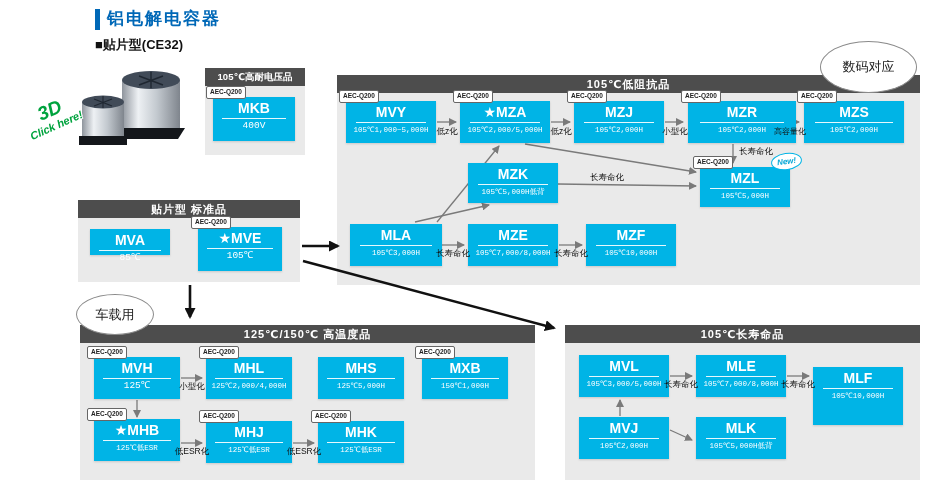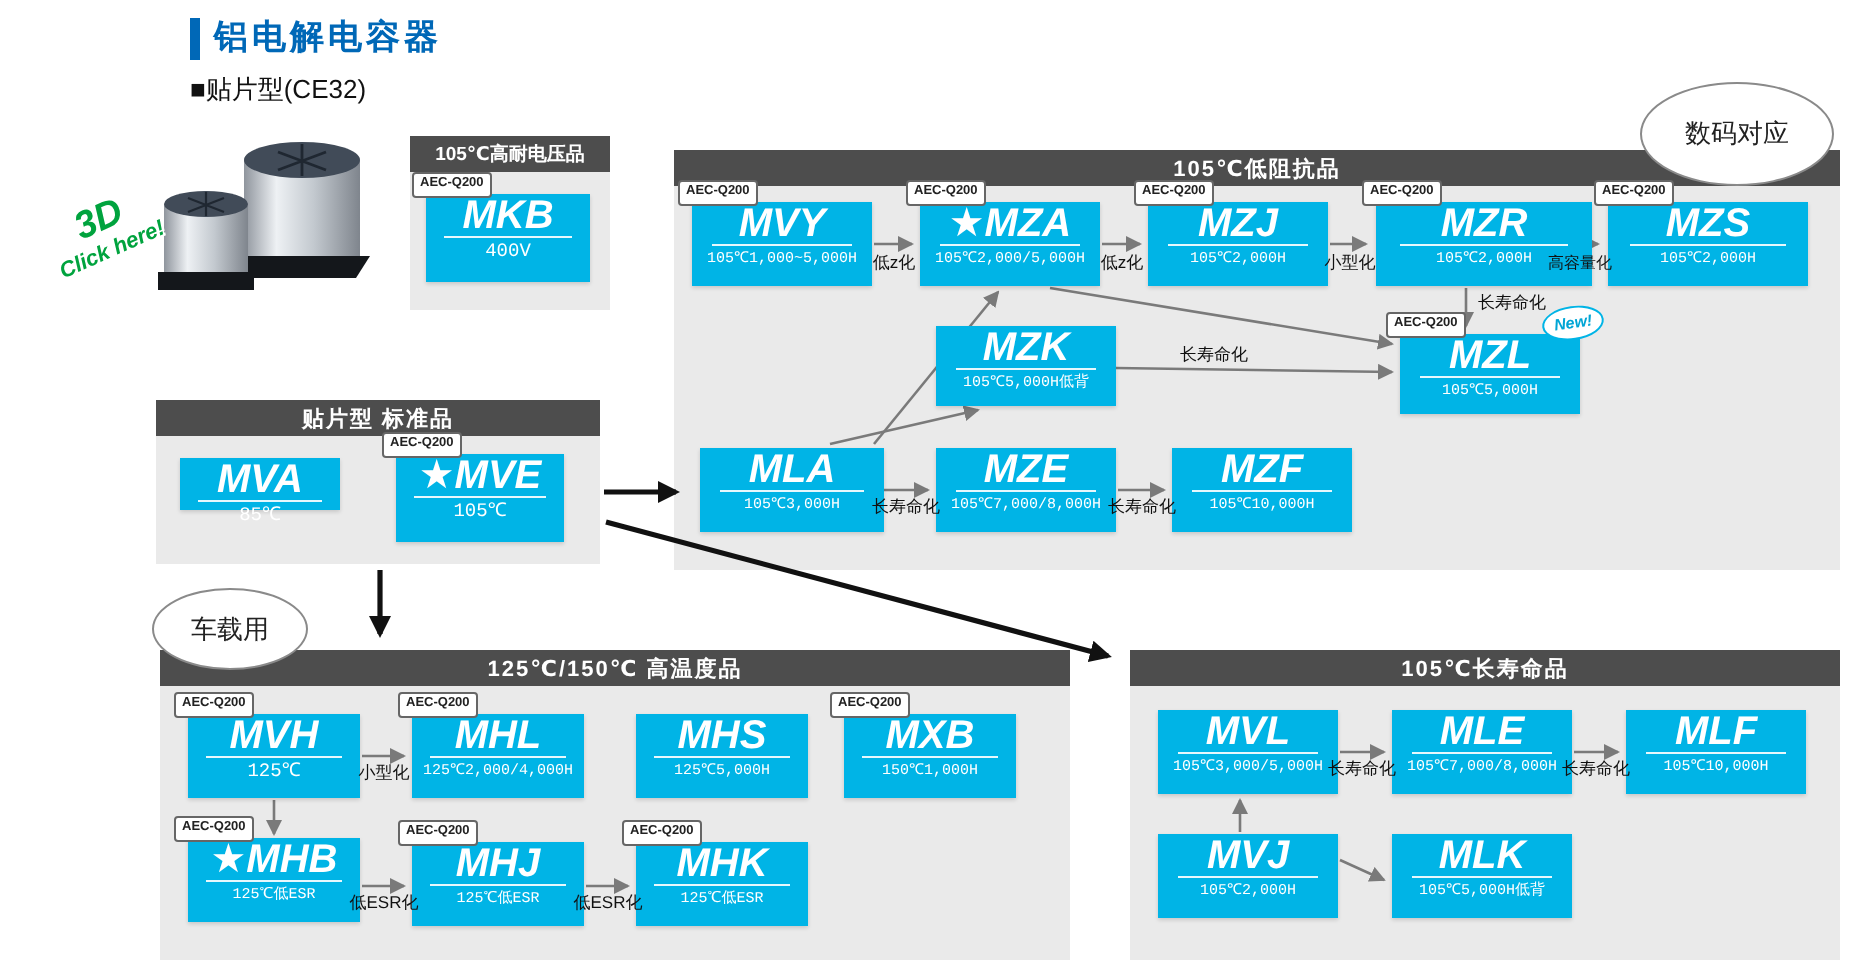--- a/index.html
+++ b/index.html
@@ -3,29 +3,29 @@
 <meta charset="utf-8">
 <style>
   * { margin:0; padding:0; box-sizing:border-box; }
   html,body { background:#fff; }
   body { font-family:"Liberation Sans","DejaVu Sans",sans-serif; }
   .canvas { position:relative; width:927px; height:487px; background:#fff; overflow:hidden; }
 
   .title-wrap { position:absolute; left:95px; top:7px; display:flex; align-items:flex-end; }
   .title-bar { width:5px; height:21px; background:#0068b7; margin-right:7px; }
   .page-title { font-size:17px; font-weight:bold; color:#0068b7; letter-spacing:2px; }
-  .subtitle { position:absolute; left:95px; top:36px; font-size:13px; font-weight:normal; color:#111; }
+  .subtitle { position:absolute; left:95px; top:36px; font-size:13px; font-weight:bold; color:#111; }
 
   .section { position:absolute; background:#eaeaea; }
   .section-header { height:18px; background:#4d4d4d; color:#fff; font-size:11px; font-weight:bold;
     display:flex; align-items:center; justify-content:center; letter-spacing:1px; }
 
   .product { position:absolute; background:#00b4e6; color:#fff; text-align:center; padding-top:3px;
     box-shadow:0 1px 2px rgba(0,0,0,.15); }
-  .product .model { font-size:20px; font-weight:bold; font-style:italic; line-height:17px; white-space:nowrap; }
+  .product .model { font-size:14px; font-weight:bold; line-height:17px; white-space:nowrap; }
   .product .divider { width:78%; margin:1px auto 2px; border-top:1px solid rgba(255,255,255,.9); }
   .product .spec { font-size:7.5px; line-height:10px; white-space:nowrap;font-family:Liberation Mono, monospace; }
   .product .spec.lg { font-size:9.5px; }
 
   .aec { position:absolute; top:-11px; left:-7px; background:#fff; border:1px solid #666; border-radius:2px;
     font-size:6.5px; line-height:1; padding:2px 3px; color:#222; font-weight:bold; font-style:normal; white-space:nowrap; }
   .new-badge { position:absolute; top:-14px; right:-12px; background:#fff; border:1.5px solid #00b4e6; color:#00a5d5;
     border-radius:50%; font-size:8px; font-style:italic; font-weight:bold; padding:3px 5px; transform:rotate(-8deg); }
 
   .alabel { position:absolute; font-size:8.5px; color:#111; white-space:nowrap; transform:translateX(-50%); }
@@ -230,21 +230,21 @@
   <div class="product" style="left:579px;top:355px;width:90px;height:42px">
     <div class="model">MVL</div>
     <div class="divider"></div>
     <div class="spec">105℃3,000/5,000H</div>
   </div>
   <div class="product" style="left:696px;top:355px;width:90px;height:42px">
     <div class="model">MLE</div>
     <div class="divider"></div>
     <div class="spec">105℃7,000/8,000H</div>
   </div>
-  <div class="product" style="left:813px;top:355px;width:90px;height:42px">
+  <div class="product" style="left:813px;top:367px;width:90px;height:58px">
     <div class="model">MLF</div>
     <div class="divider"></div>
     <div class="spec">105℃10,000H</div>
   </div>
   <div class="product" style="left:579px;top:417px;width:90px;height:42px">
     <div class="model">MVJ</div>
     <div class="divider"></div>
     <div class="spec">105℃2,000H</div>
   </div>
   <div class="product" style="left:696px;top:417px;width:90px;height:42px">

